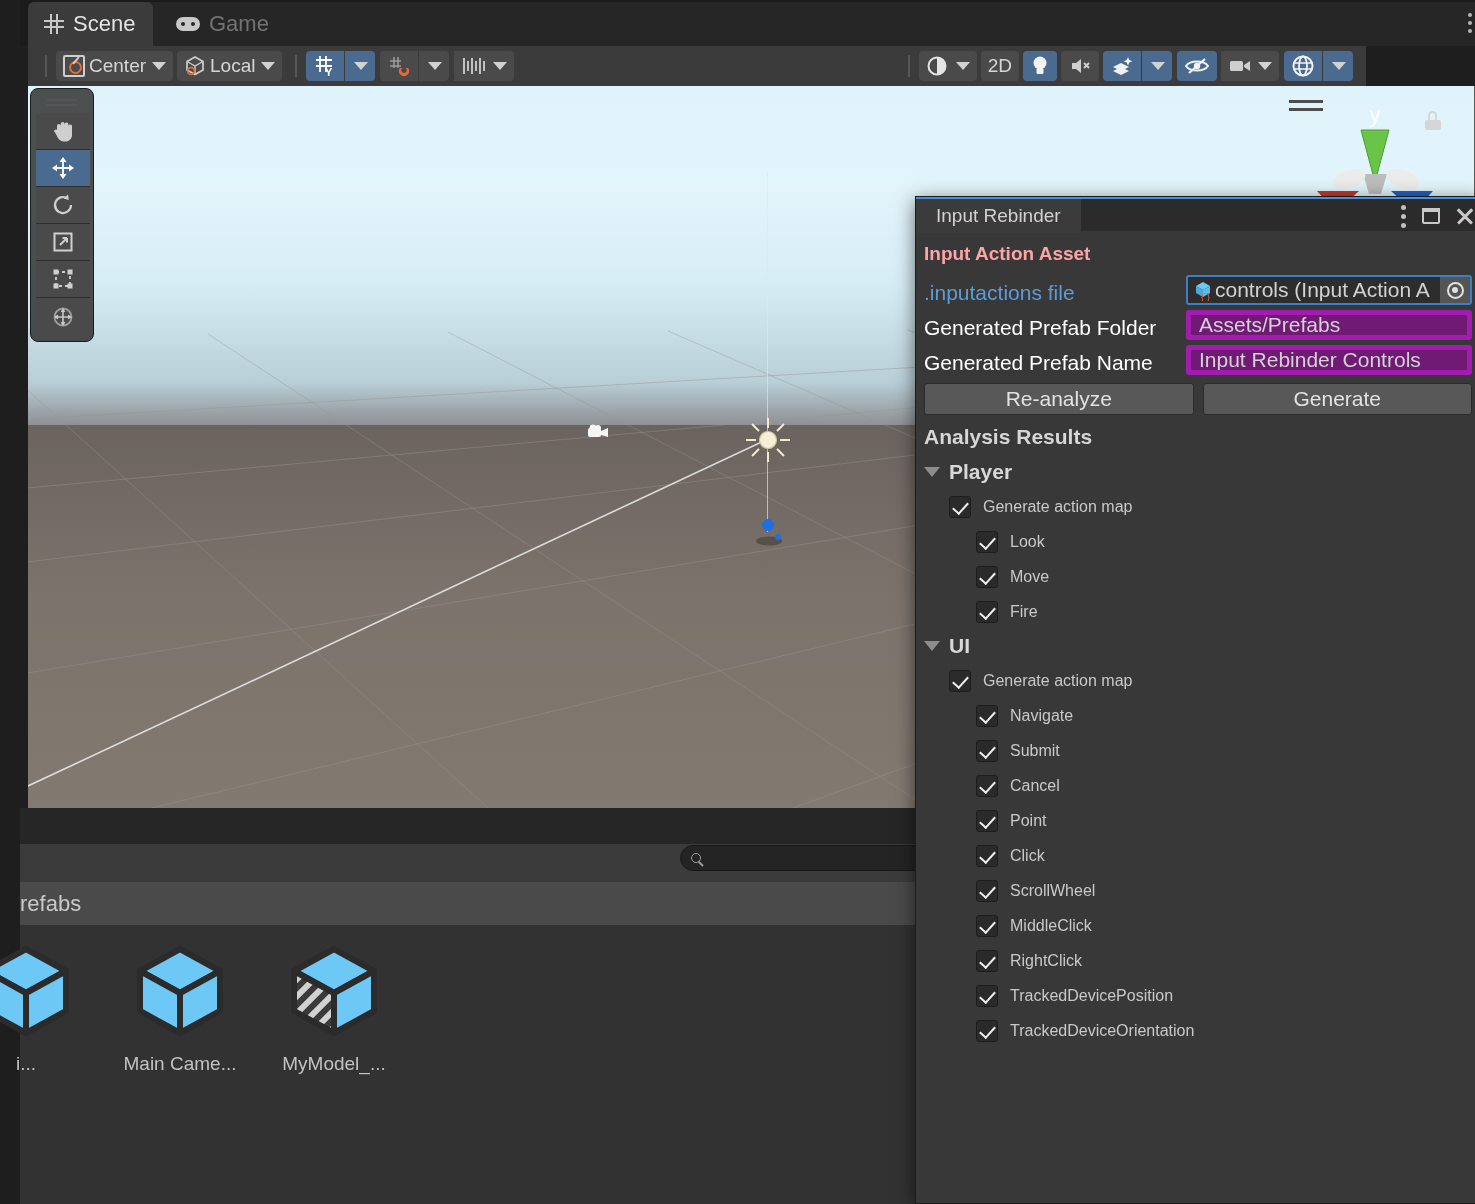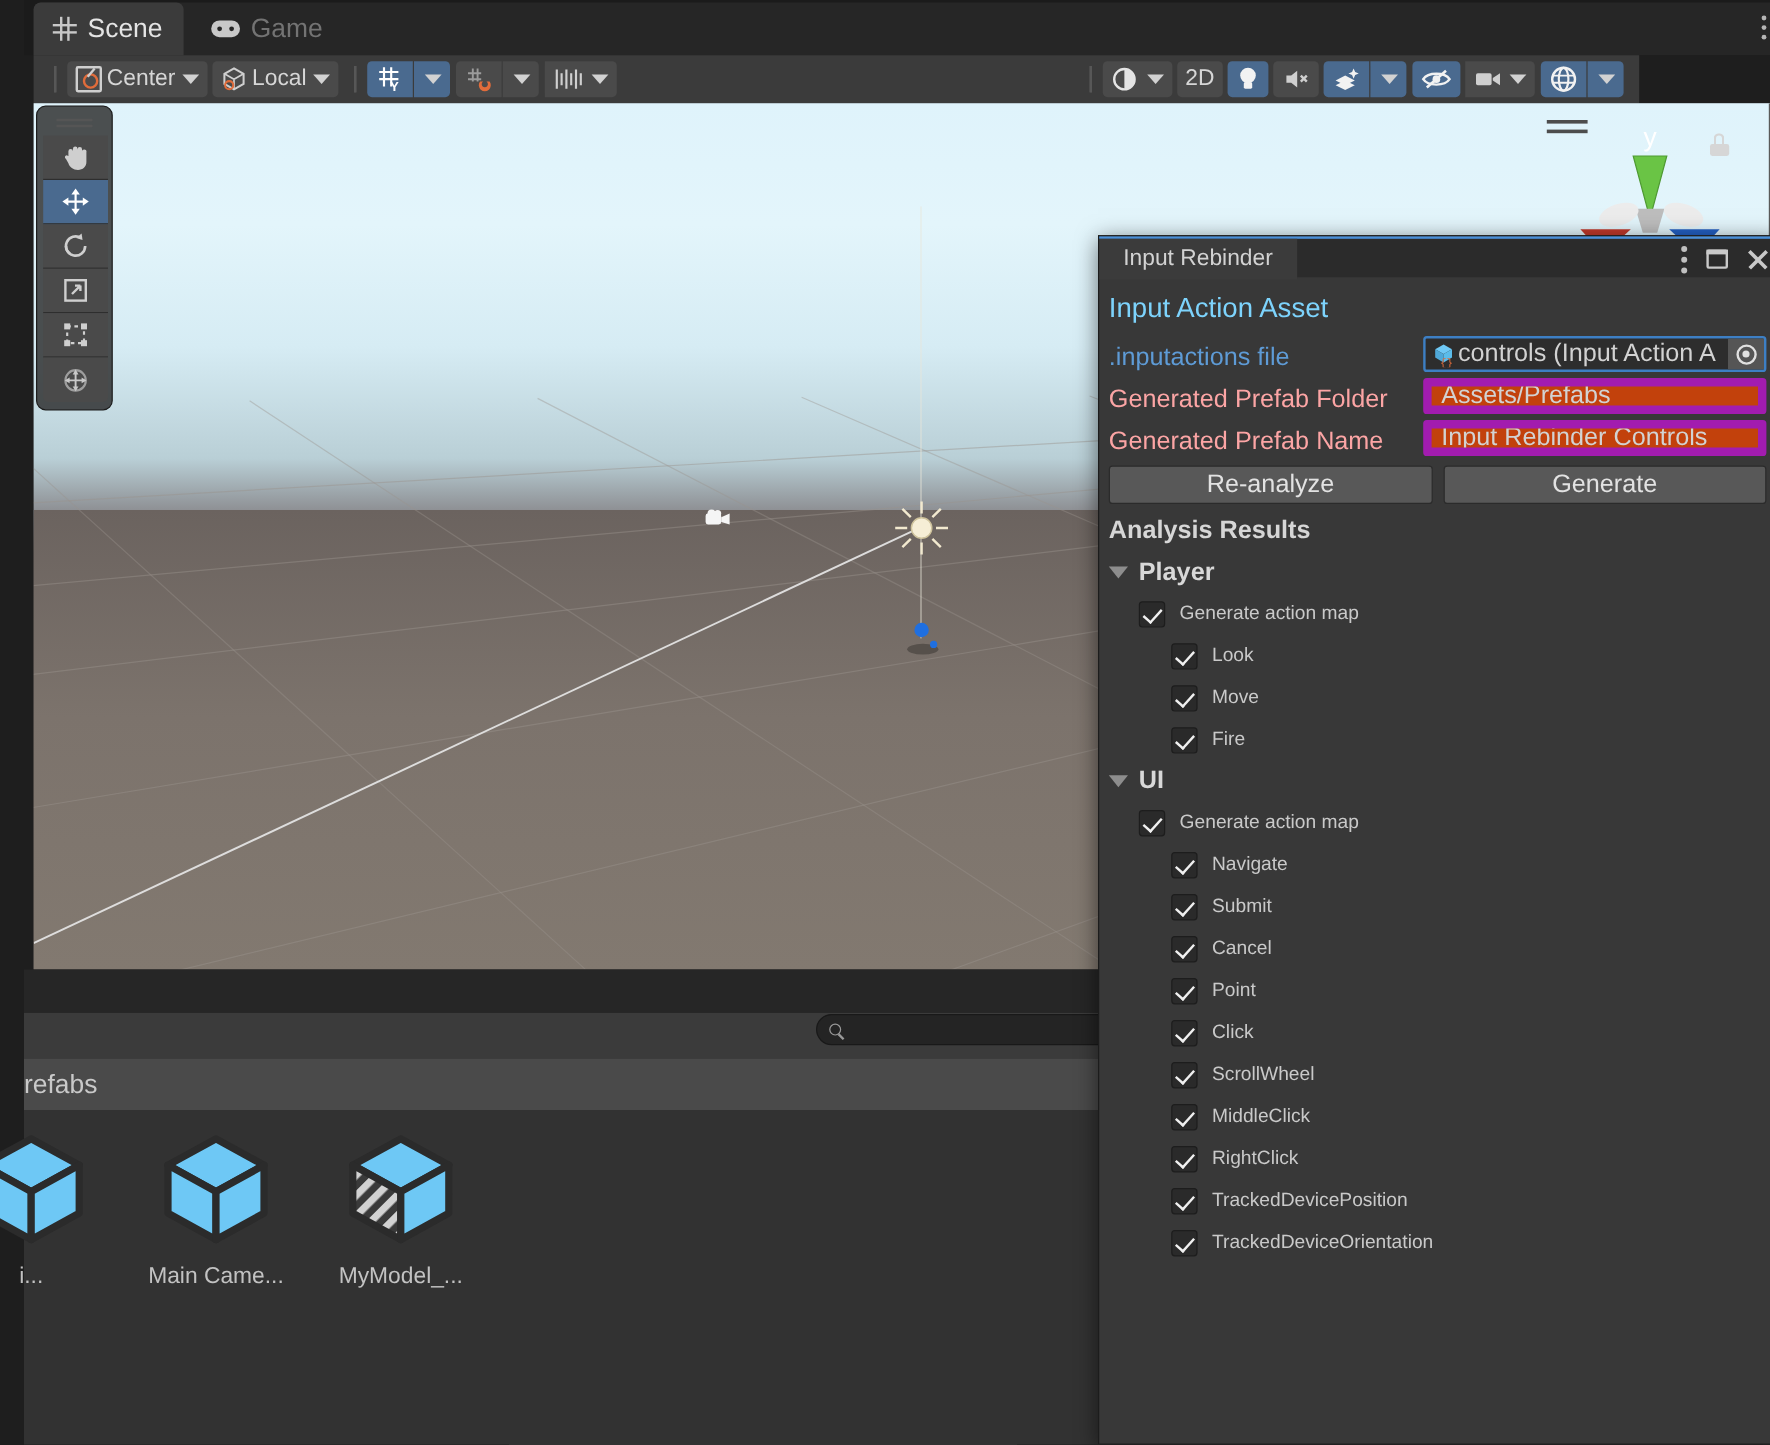--- a/index.html
+++ b/index.html
@@ -249,29 +249,29 @@
   .rb-max::before { content:""; position:absolute; left:-2px; top:-2px; right:-2px; height:4px; background:#c9c9c9;}
   .rb-close { width: 18px; height: 18px; position: relative; cursor: pointer; }
   .rb-close::before, .rb-close::after {
     content:""; position:absolute; left:-1px; top:8px; width:20px; height:2.5px; background:#c9c9c9;
   }
   .rb-close::before { transform: rotate(45deg); }
   .rb-close::after  { transform: rotate(-45deg); }
 
   .rb-body { padding: 8px 12px 0 8px; }
   .rb-h {
-    color: #7dd3fc; font-size: 23px; font-weight: normal; margin: 4px 0 8px 0;
+    color: #fca5a5; font-size: 19px; font-weight: bold; margin: 4px 0 8px 0;
   }
   .rb-row {
     display: flex; align-items: flex-end; height: 32px; margin-bottom: 3px;
   }
-  .rb-label { width: 262px; color: #fca5a5; font-size: 21px; }
+  .rb-label { width: 262px; color: #ffffff; font-size: 21px; }
   .rb-label.link { color: #5e9bd6; }
   .rb-field {
-    flex: 1; height: 30px; background: #c2410c; border: 7px solid #a21caf;
+    flex: 1; height: 30px; background: #701a75; border: 5px solid #a21caf;
     border-radius: 3px; display: flex; align-items: center;
     color: #d2d2d2; font-size: 21px; padding: 0 8px; overflow: hidden;
     white-space: nowrap;
   }
   .rb-field.objfield {
     border: 2px solid #3d7fc4; background: #2d2d2d; padding-left: 4px; padding-right: 0;
   }
   .rb-field .objicon { width: 22px; height: 22px; flex: none; margin-right: 1px; }
   .rb-field .objtxt { flex: 1; overflow: hidden; text-overflow: clip; }
   .rb-field .objpick {

